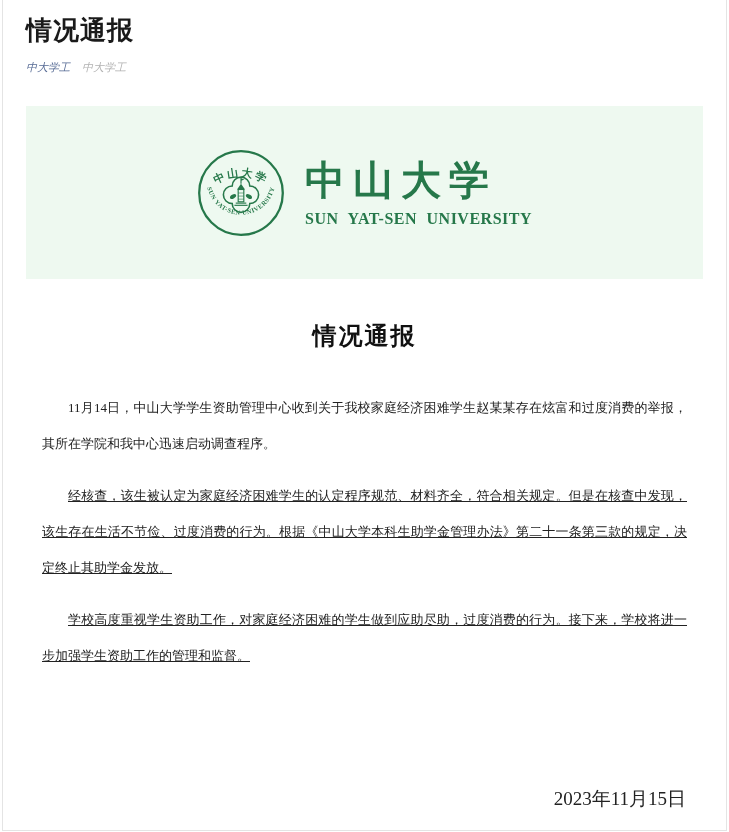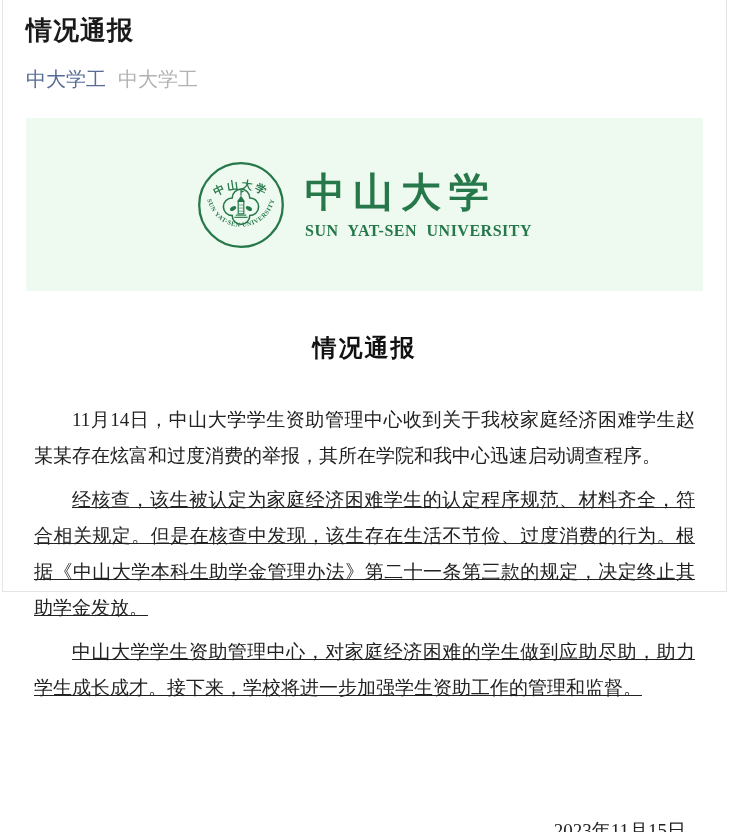--- a/index.html
+++ b/index.html
@@ -11,35 +11,35 @@
     --body_text:#222222;
     --page_border:#e4e4e4;
   }
   *{box-sizing:border-box;}
   html,body{margin:0;padding:0;}
   body{
     width:729px;height:832px;overflow:hidden;background:#ffffff;
     font-family:"Liberation Sans",sans-serif;
   }
   .page{
-    height:592px;margin:0 2px;
+    height:831px;margin:0 2px;
     border:1px solid var(--page_border);border-top:none;
     padding:13px 23px 0;
     background:#ffffff;
   }
   .title{
     margin:0;
     font-family:"Liberation Sans",sans-serif;
     font-size:26px;line-height:34px;font-weight:600;
     color:var(--title_text);letter-spacing:1px;
   }
   .meta{
-    margin-top:22px;
+    margin-top:10px;
     display:flex;align-items:baseline;gap:12px;
-    font-size:20px;line-height:21px;
+    font-size:11px;line-height:21px;font-style:italic;
   }
   .account{color:var(--account_link);cursor:pointer;}
   .meta-dim{color:var(--meta_text);}
   .banner{
     margin-top:28px;height:173px;
     background:var(--banner_bg);
     display:flex;align-items:center;justify-content:center;gap:20px;
   }
   .seal{flex:0 0 auto;}
   .wordmark{display:flex;flex-direction:column;align-items:flex-start;}
@@ -54,23 +54,23 @@
     font-size:16px;line-height:1;color:var(--brand_green);
     letter-spacing:0.5px;word-spacing:5px;
   }
   .notice-heading{
     margin:40px 0 0;text-align:center;
     font-family:"Liberation Sans",sans-serif;
     font-size:24px;line-height:33px;font-weight:bold;
     color:#111;letter-spacing:2px;
   }
   .notice p{
-    margin:8px;
+    margin:16px;
     font-family:"Liberation Serif",serif;
-    font-size:19px;line-height:36px;color:var(--body_text);
+    font-size:13px;line-height:36px;color:var(--body_text);
     text-align:justify;text-indent:2em;
   }
   .notice p.para-first{margin-top:38px;}
   .notice p + p{margin-top:3px;text-decoration:underline;}
   .sig{
     margin-top:106px;text-align:right;
     font-family:"Liberation Serif",serif;
     font-size:19px;line-height:38px;color:var(--body_text);
     padding-right:8px;
   }
@@ -117,19 +117,19 @@
     <div class="wordmark">
       <div class="wm-cn">中山大学</div>
       <div class="wm-en">SUN YAT-SEN UNIVERSITY</div>
     </div>
   </div>
 
   <div class="notice">
     <h2 class="notice-heading">情况通报</h2>
     <p class="para-first">11月14日，中山大学学生资助管理中心收到关于我校家庭经济困难学生赵某某存在炫富和过度消费的举报，其所在学院和我中心迅速启动调查程序。</p>
     <p>经核查，该生被认定为家庭经济困难学生的认定程序规范、材料齐全，符合相关规定。但是在核查中发现，该生存在生活不节俭、过度消费的行为。根据《中山大学本科生助学金管理办法》第二十一条第三款的规定，决定终止其助学金发放。</p>
-    <p>中山大学学生资助管理中心，对家庭经济困难的学生做到应助尽助，助力学生成长成才。接下来，学校将进一步加强学生资助工作的管理和监督。</p>
+    <p>学校高度重视学生资助工作，对家庭经济困难的学生做到应助尽助，过度消费的行为。接下来，学校将进一步加强学生资助工作的管理和监督。</p>
     <div class="sig">
       <div class="sig-date">2023年11月15日</div>
     </div>
   </div>
 
 </div>
 
 </body></html>

